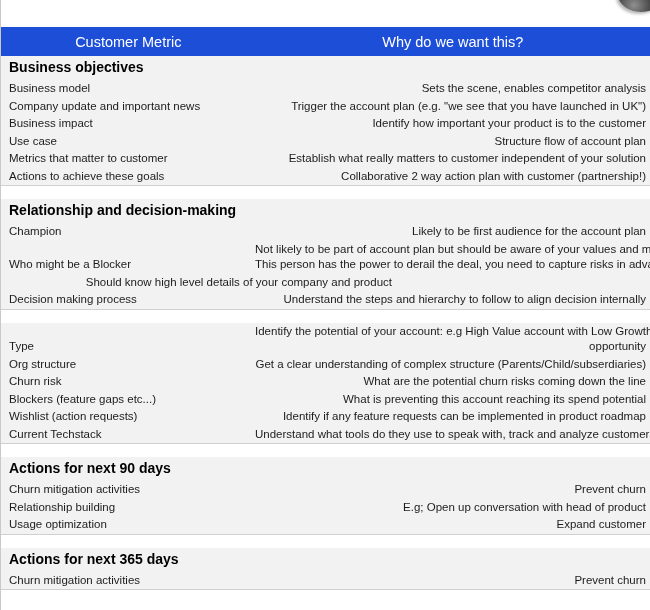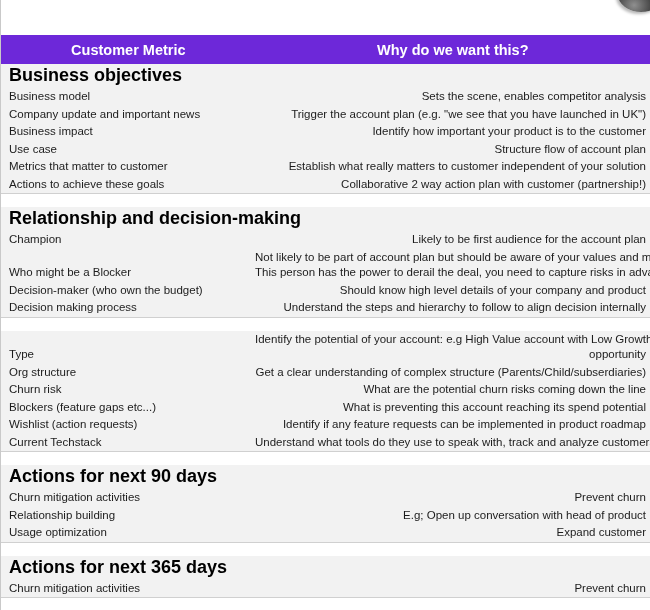--- a/index.html
+++ b/index.html
@@ -40,27 +40,26 @@
   }
 
   #top-gap {
     height: 27px;
     background: #ffffff;
   }
 
   
   .header-bar {
     height: 29px;
-    background: #6d28d9;
+    background: #1d4ed8;
     display: flex;
     align-items: center;
     color: #ffffff;
-    font-weight: bold;
+    font-weight: normal;
     font-size: 14.5px;
-    margin-top: 8px;
   }
   .header-cell {
     text-align: center;
     white-space: nowrap;
   }
   .header-cell.left  { width: 255px; }
   .header-cell.right { width: 395px; }
 
   
   .section {
@@ -70,21 +69,21 @@
   .section + .section-gap {
     height: 13px;
     background: #ffffff;
   }
   .section-gap {
     height: 13px;
     background: #ffffff;
   }
 
   .section-title {
-    font-size: 18px;
+    font-size: 14px;
     font-weight: bold;
     color: #000000;
     padding: 3px 0 4px 8px;
     line-height: 17px;
     white-space: nowrap;
   }
 
   .row {
     display: flex;
     align-items: flex-end;
@@ -170,21 +169,20 @@
           </div>
         </div>
         <div class="row">
           <div class="cell-metric">Who might be a Blocker</div>
           <div class="cell-reason">
             <span class="line">Not likely to be part of account plan but should be aware of your values and mission.</span>
             <span class="line">This person has the power to derail the deal, you need to capture risks in advance</span>
           </div>
         </div>
         <div class="row">
-          <div class="cell-metric">Decision-maker (who own the budget)</div>
           <div class="cell-reason">
             <span class="line">Should know high level details of your company and product</span>
           </div>
         </div>
         <div class="row">
           <div class="cell-metric">Decision making process</div>
           <div class="cell-reason">
             <span class="line">Understand the steps and hierarchy to follow to align decision internally</span>
           </div>
         </div>

